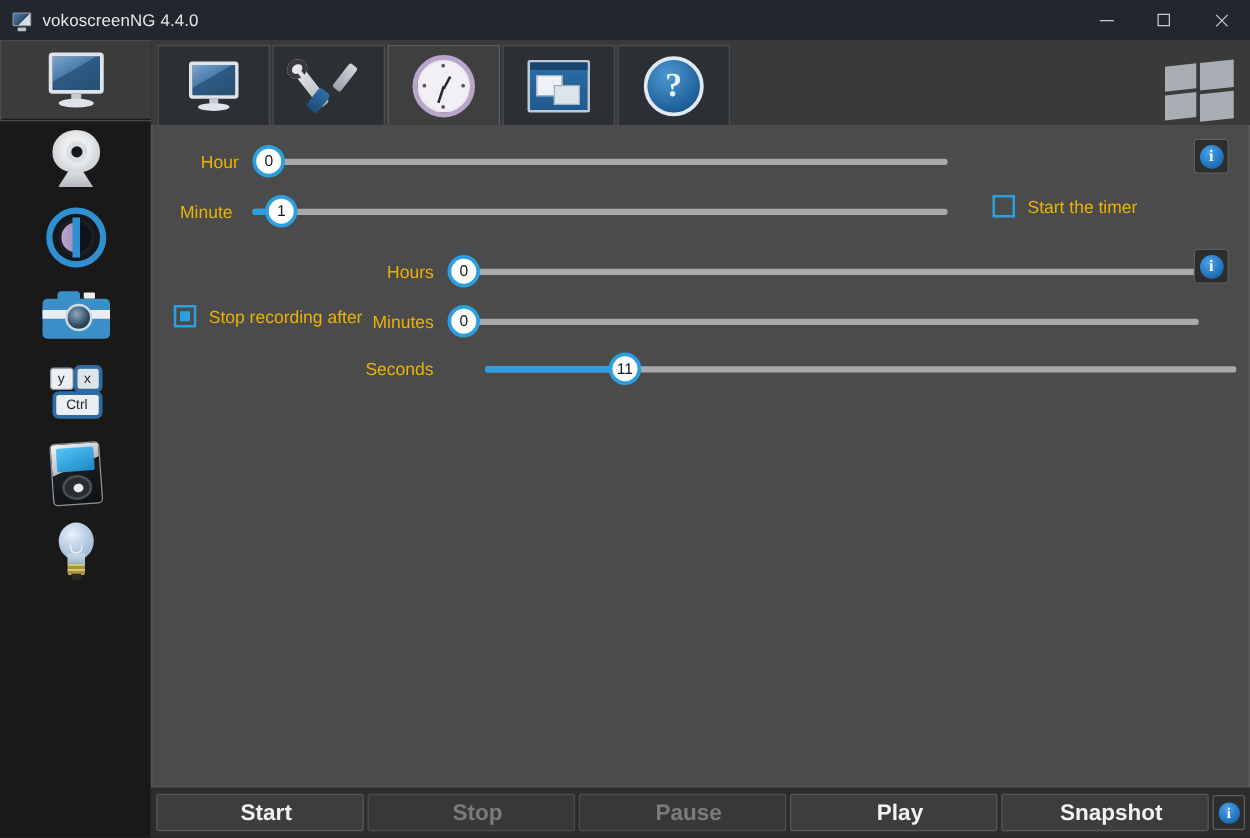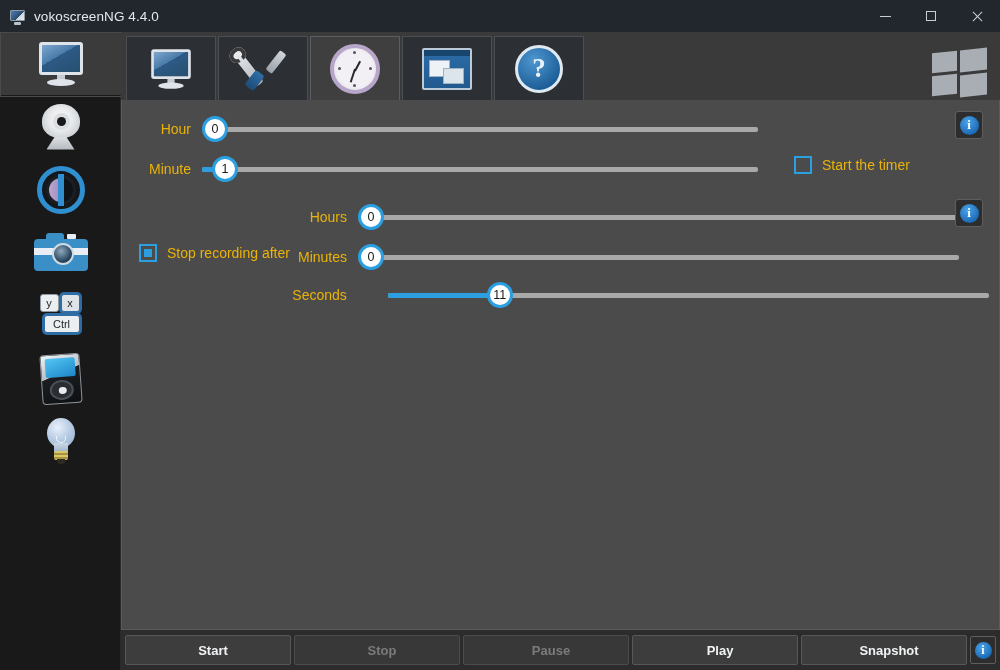--- a/index.html
+++ b/index.html
@@ -339,21 +339,21 @@
   }
 
   
   .bottombar {
     position: absolute; left: 121px; top: 630px; width: 879px; height: 40px;
     background: #2c2c2c;
     display: flex; align-items: center; padding: 0 4px; gap: 3px;
   }
   .btn {
     height: 30px; background: #3d3d3d; border: 1px solid #585858; border-radius: 2px;
-    color: #f0f2f4; font-size: 13px; font-weight: bold;
+    color: #f0f2f4; font-size: 18px; font-weight: bold;
     display: flex; align-items: center; justify-content: center;
     flex: 1 1 0;
     padding-left: 10px;
   }
   .btn.disabled { color: #7b7b7b; background: #383838; border-color: #4c4c4c; }
   .btn-info {
     width: 26px; height: 28px; flex: none; background: #2d2d2d; border: 1px solid #5e5e5e;
     display: flex; align-items: center; justify-content: center; border-radius: 2px;
   }
   .btn-info .dot {
@@ -506,21 +506,21 @@
     <div class="row" style="left:17px; top:16px; width:625px;">
       <div class="lbl" style="width:52px; text-align:right;">Hour</div>
       <div class="slider" style="margin-left:11px; width:556px;">
         <div class="track" style="left:13px; right:0; width:543px;"></div>
         <div class="fill" style="width:0px;"></div>
         <div class="knob" style="left:0px;">0</div>
       </div>
     </div>
 
     <div class="row" style="left:17px; top:56px; width:625px;">
-      <div class="lbl" style="width:52px; text-align:right;">Minute</div>
+      <div class="lbl" style="width:52px; text-align:center;">Minute</div>
       <div class="slider" style="margin-left:11px; width:556px;">
         <div class="track" style="left:0; width:556px;"></div>
         <div class="fill" style="width:23px;"></div>
         <div class="knob" style="left:10px;">1</div>
       </div>
     </div>
 
     <div class="row" style="left:672px; top:56px;">
       <div class="checkbox"></div>
       <div class="lbl" style="margin-left:10px;">Start the timer</div>

